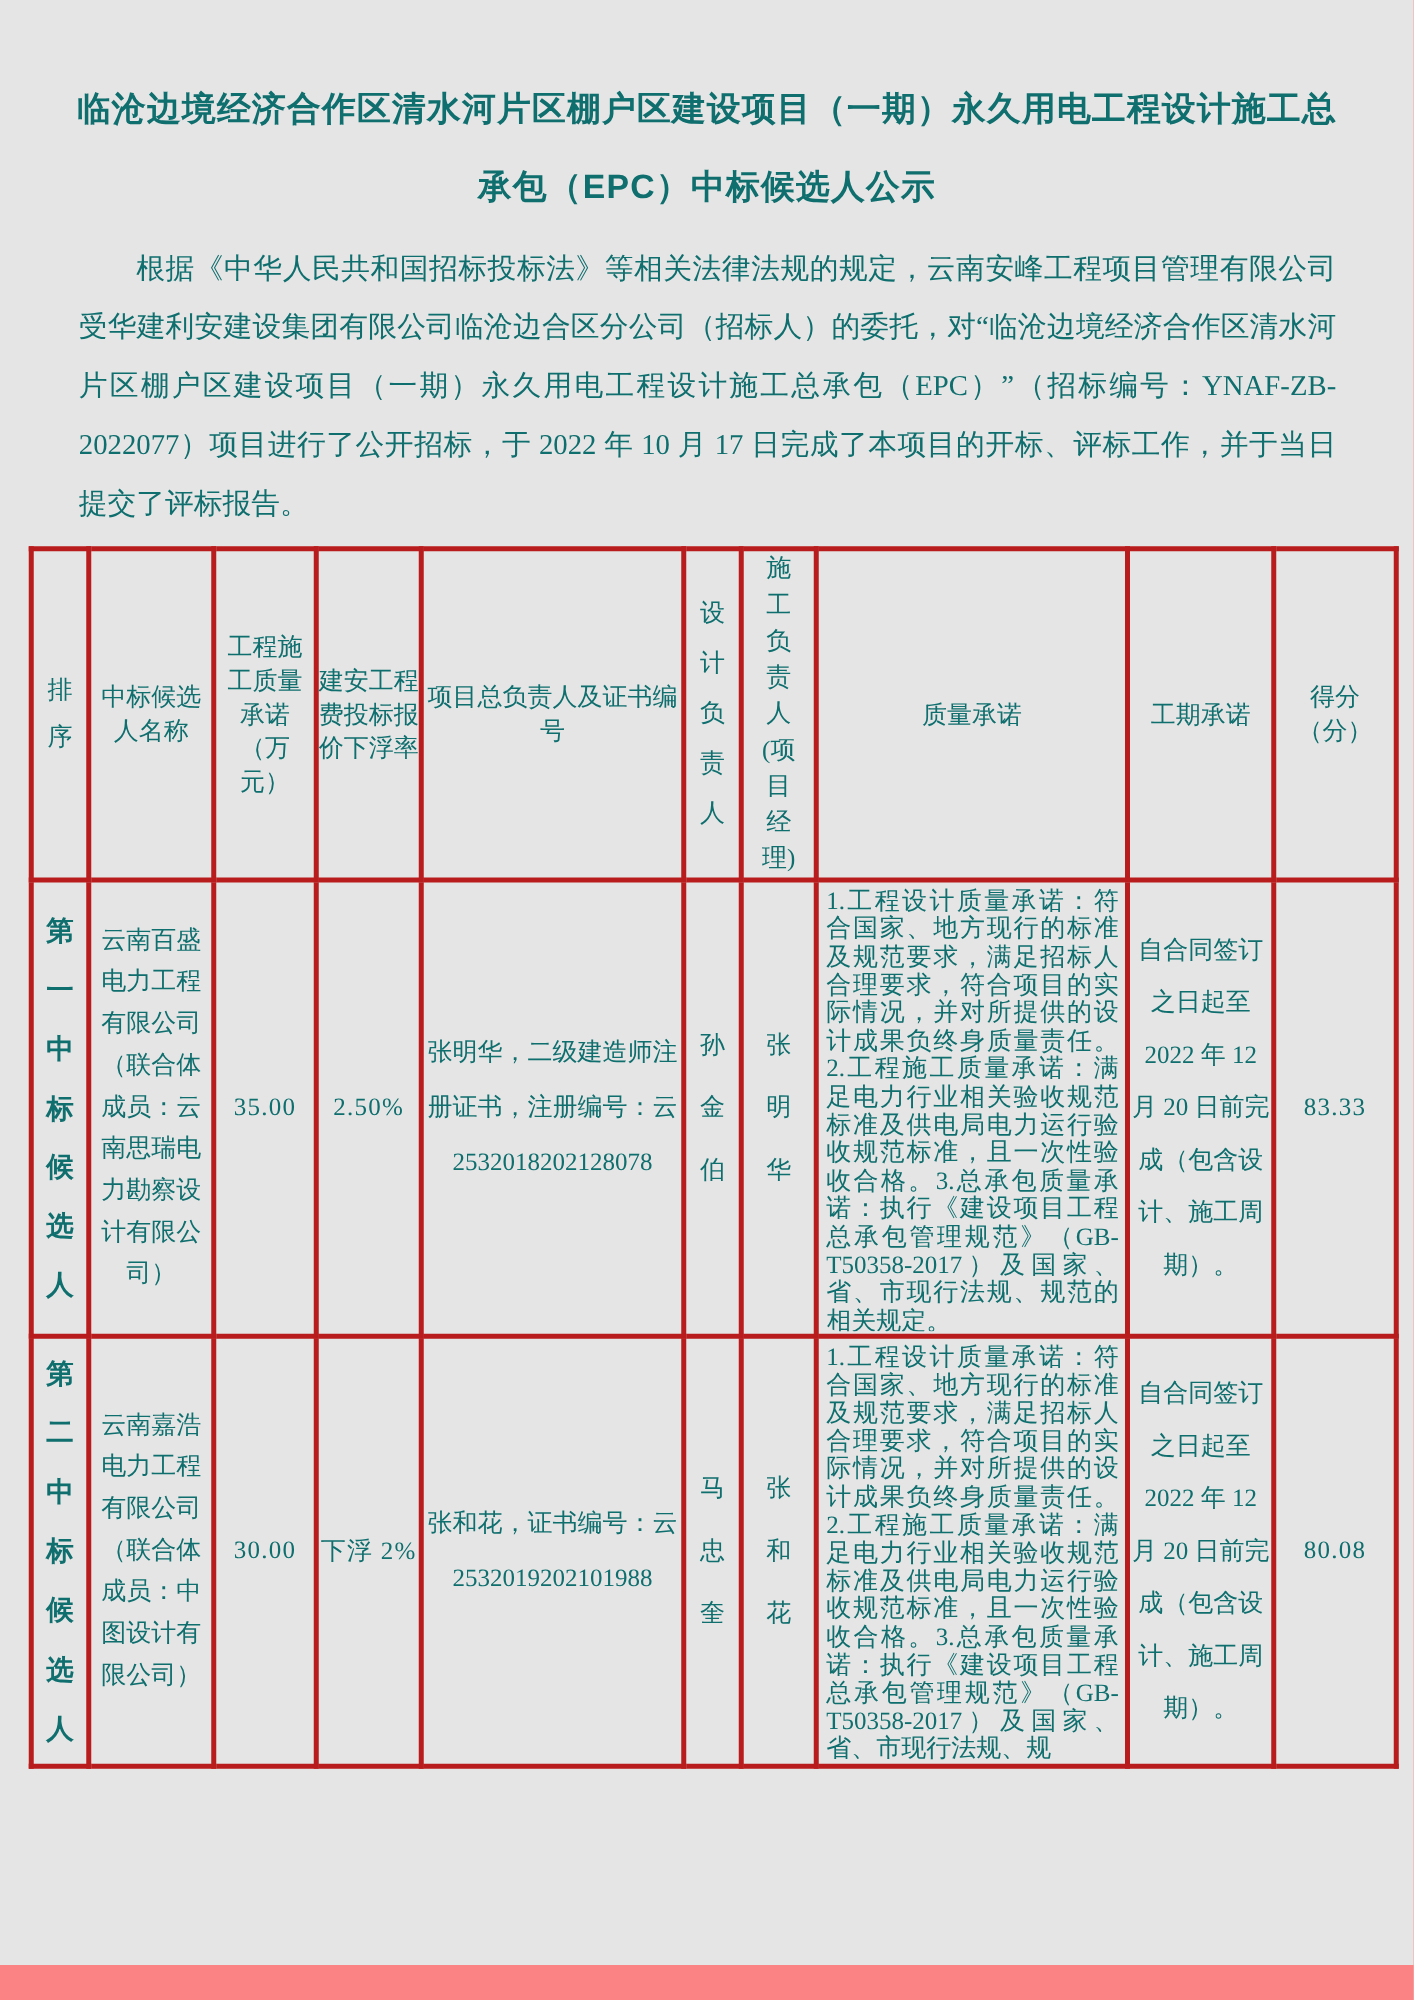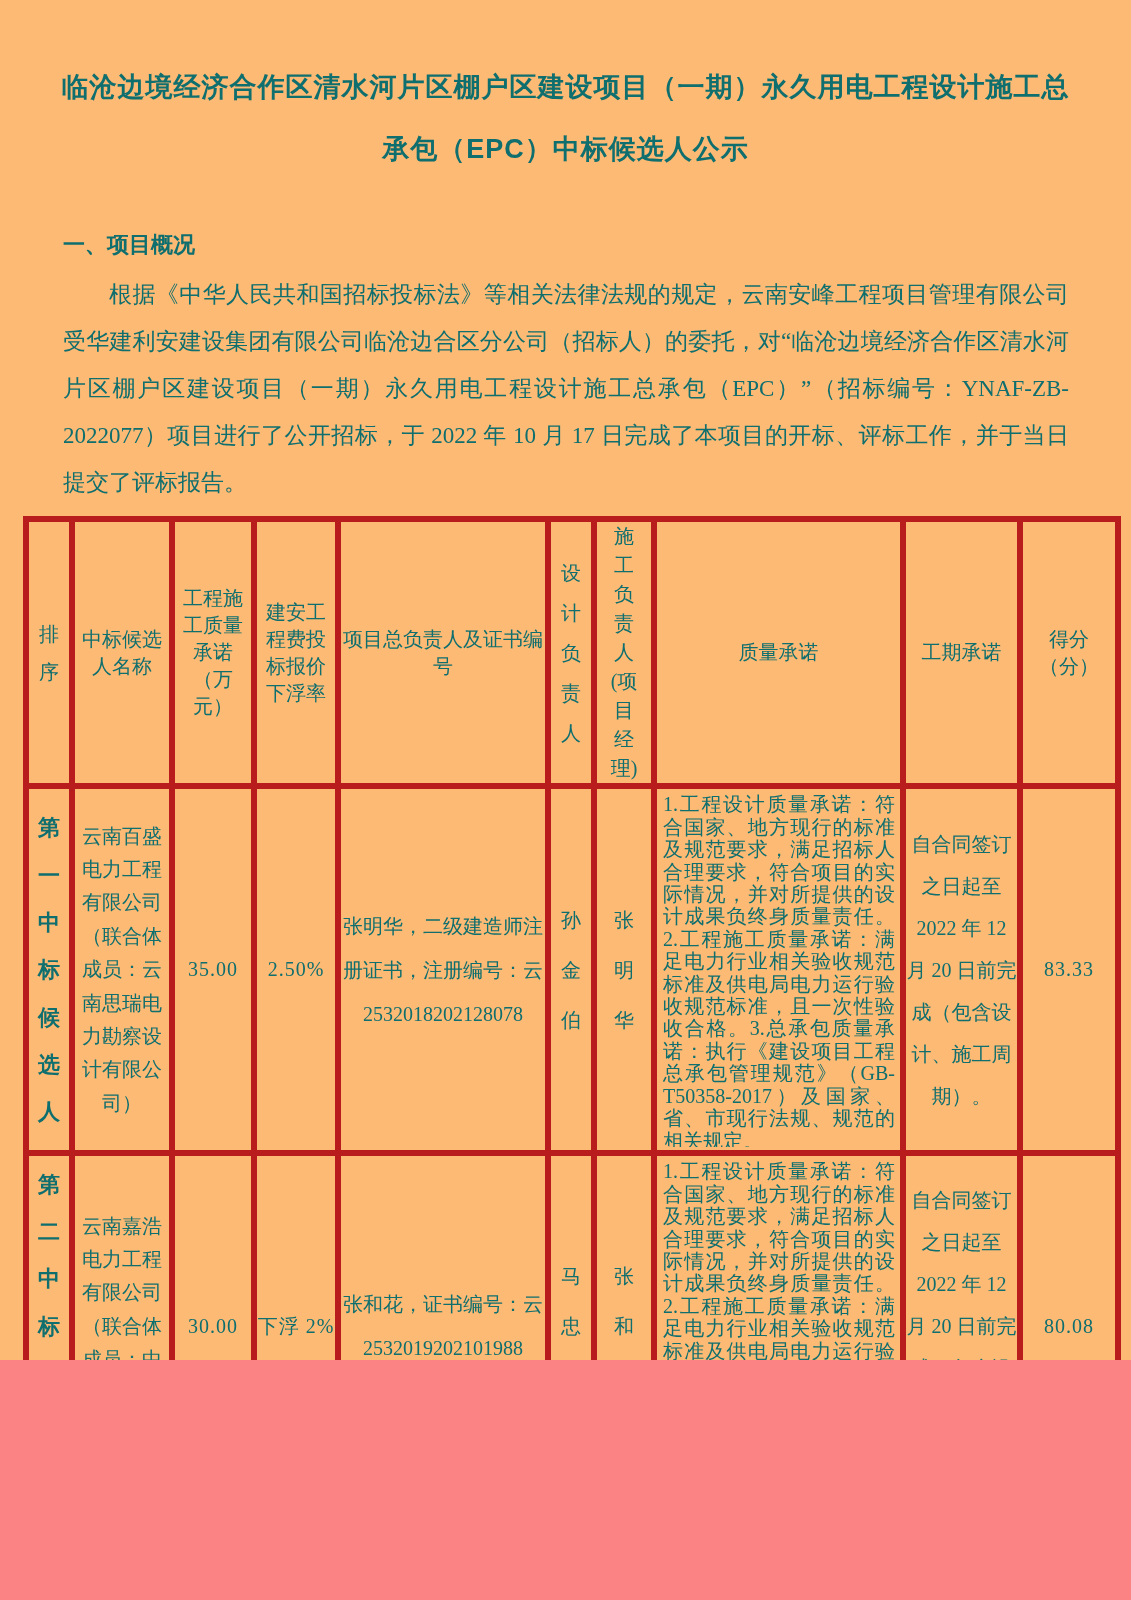--- a/index.html
+++ b/index.html
@@ -2,21 +2,21 @@
 <html><head>
 <meta charset="utf-8">
 <style>
   html,body{margin:0;padding:0;}
   body{
     width:1131px;height:1600px;
     background:#fc8383;
     font-family:"Liberation Serif","DejaVu Serif",serif;
     color:#0f6e6e;
   }
-  .page{position:relative;width:1131px;height:1360px;overflow:hidden;background:#fdba74;}
+  .page{position:relative;width:1131px;height:1572px;overflow:hidden;background:#e5e5e5;}
   h1.title{
     margin:56px 58px 0 58px;
     font-size:27px;line-height:2.3;text-align:center;
     font-family:"Liberation Sans","DejaVu Sans",sans-serif;
     font-weight:bold;letter-spacing:1px;color:#0f6e6e;
   }
   h2.sec{
     margin:50px 63px 0 63px;
     font-size:22px;line-height:1.35;
     font-family:"Liberation Sans","DejaVu Sans",sans-serif;
@@ -26,21 +26,21 @@
     margin:12px 62px 0 63px;
     font-size:23px;line-height:2.04;
     text-align:justify;text-indent:2em;color:#0f6e6e;
   }
   h2.sec2{margin-top:6px;}
   table.cand{
     border-collapse:collapse;table-layout:fixed;
     width:1092px;margin:10px 0 0 23px;
   }
   table.cand th,table.cand td{
-    border:6px solid #b91c1c;
+    border:4px solid #b91c1c;
     padding:0;text-align:center;vertical-align:middle;
     font-size:20px;color:#0f6e6e;font-weight:normal;
     overflow:hidden;
   }
   tr.head{height:264px;}
   tr.r1{height:365px;}
   tr.r2{height:343px;}
   th.h-fee{padding:0 17px;}
   th.h-disc{padding:0 9px;}
   th.h-name{padding:0 15px;margin-left:18px;}
@@ -67,21 +67,20 @@
   td.schedule{padding:0 16px;font-size:20px;line-height:2.1;margin-top:31px;}
   td.num{font-size:20px;letter-spacing:1px;}
 </style>
 </head>
 <body>
 
 <div class="page">
 
   <h1 class="title">临沧边境经济合作区清水河片区棚户区建设项目（一期）永久用电工程设计施工总承包（EPC）中标候选人公示</h1>
 
-  <h2 class="sec">一、项目概况</h2>
 
   <p class="body-par">根据《中华人民共和国招标投标法》等相关法律法规的规定，云南安峰工程项目管理有限公司受华建利安建设集团有限公司临沧边合区分公司（招标人）的委托，对“临沧边境经济合作区清水河片区棚户区建设项目（一期）永久用电工程设计施工总承包（EPC）”（招标编号：YNAF-ZB-2022077）项目进行了公开招标，于 2022 年 10 月 17 日完成了本项目的开标、评标工作，并于当日提交了评标报告。</p>
 
 
   <table class="cand">
     <colgroup>
       <col style="width:46px">
         <col style="width:100px">
         <col style="width:82px">
         <col style="width:84px">

